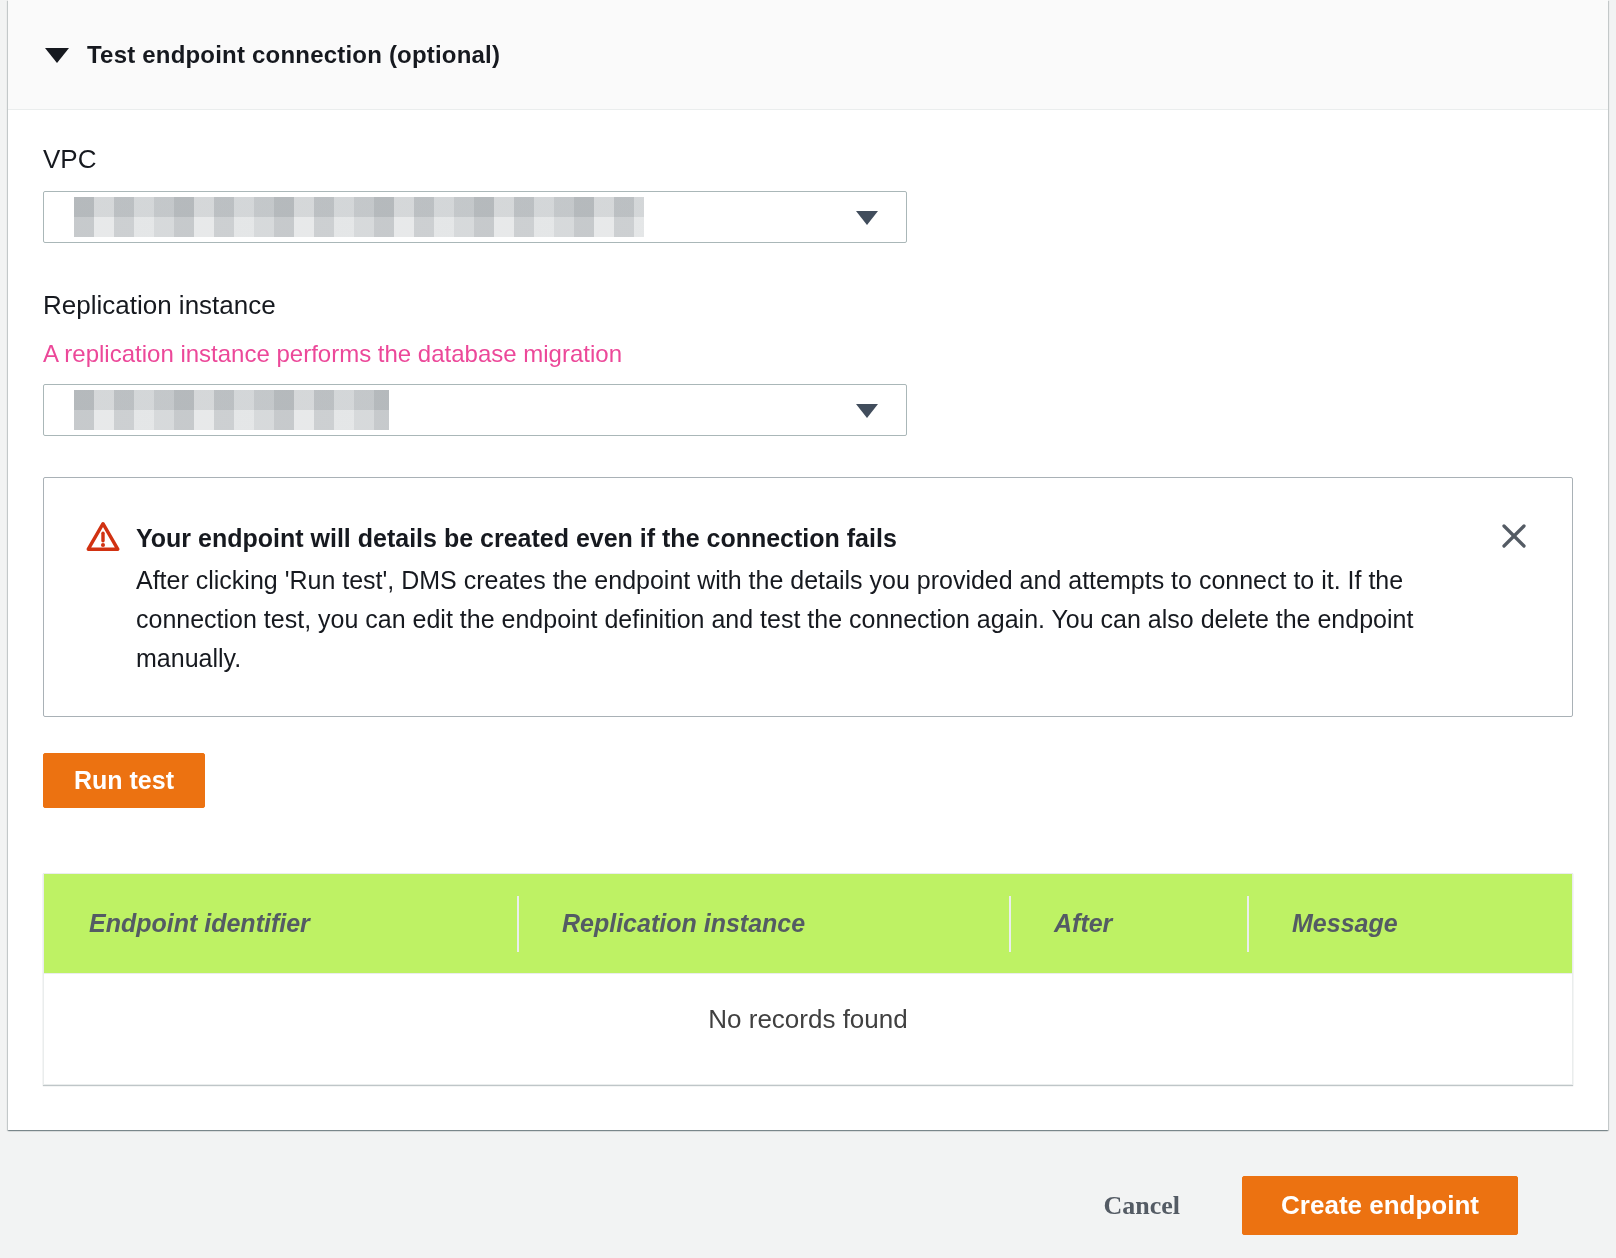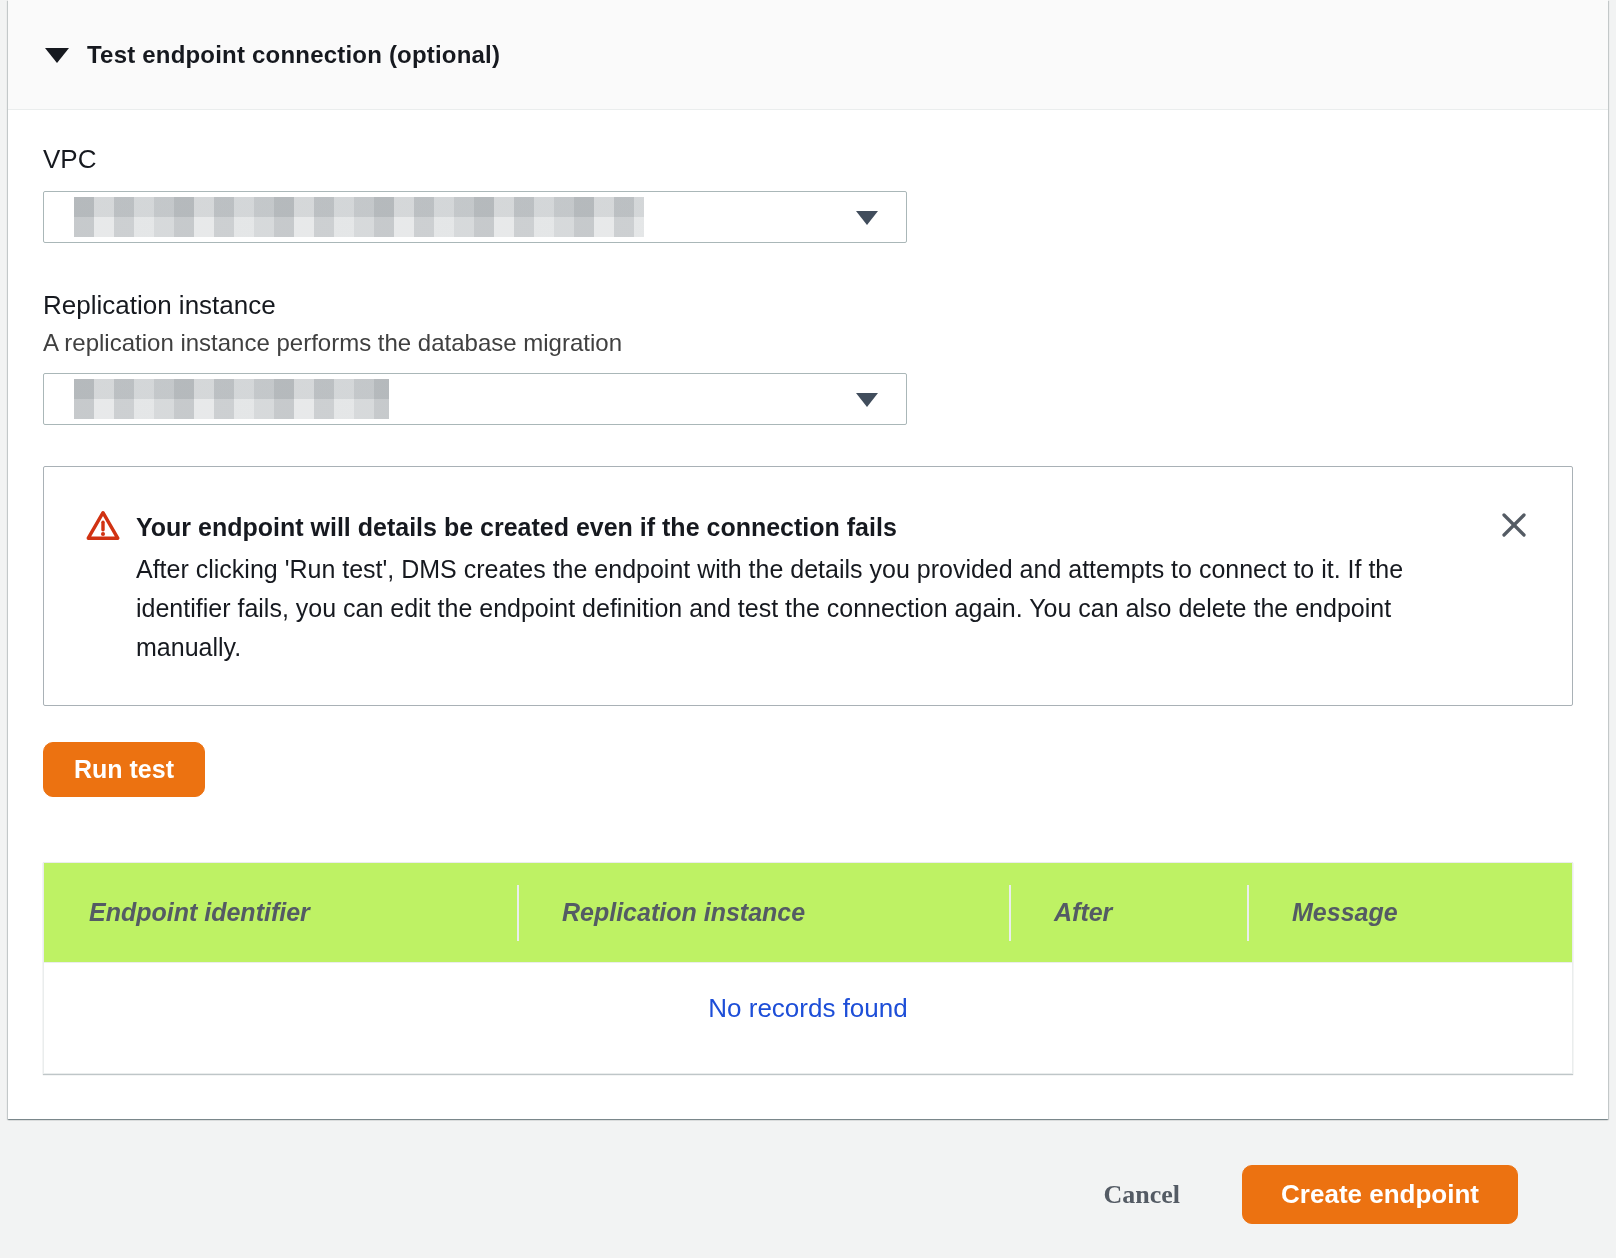--- a/index.html
+++ b/index.html
@@ -33,21 +33,21 @@
     border-top:15px solid #16191f;
     margin-right:18px;
     margin-top:2px;
   }
   .panel-title { font-size:24px; font-weight:700; color:#16191f; letter-spacing:.2px; }
 
   .panel-content { padding:34px 35px 45px 35px; }
 
   
   .field-label { font-size:26px; color:#16191f; font-weight:400; }
-  .field-desc  { font-size:24px; color:#404040; margin-top:8px; }
+  .field-desc  { font-size:24px; color:#ec4899; margin-top:19px; }
 
   .select-box {
     position:relative;
     width:864px; height:52px;
     margin-top:16px;
     background:#fff;
     border:1px solid #aab7b8;
     border-radius:2px;
     cursor:pointer;
   }
@@ -95,21 +95,21 @@
   }
 
   
   .btn-primary {
     display:inline-block;
     background:#ec7211;
     color:#ffffff;
     font-family:"Liberation Sans", sans-serif;
     font-size:25px; font-weight:700;
     border:1px solid #ec7211;
-    border-radius:10px;
+    border-radius:2px;
     padding:12px 30px;
     cursor:pointer;
   }
   .run-test { margin-top:36px; }
   .btn-link {
     background:none; border:none; cursor:pointer;
     font-family:Liberation Serif, serif;
     font-size:26px; font-weight:700; color:#545b64;margin-left:28px;
   }
 
@@ -141,21 +141,21 @@
     background:#eaeded;
   }
   .th.c1 { width:473px; }
   .th.c2 { width:492px; }
   .th.c3 { width:238px; }
   .th.c4 { flex:1; }
   .tbody-empty {
     height:110px;
     text-align:center;
     padding-top:30px;
-    font-size:26px; color:#1d4ed8;
+    font-size:26px; color:#404040;
     background:#fff;
   }
 
   
   .footer-actions {
     display:flex;
     justify-content:flex-end;
     align-items:center;
     padding-right:98px;
     margin-top:46px;
@@ -196,21 +196,21 @@
       <div class="warning-row">
         <span class="warning-icon">
           <svg width="34" height="34" viewBox="0 0 24 24">
             <path d="M12 2.6 L22.4 20.6 H1.6 Z" fill="none" stroke="#d13212" stroke-width="2.4" stroke-linejoin="round"></path>
             <line x1="12" y1="9.4" x2="12" y2="14.6" stroke="#d13212" stroke-width="2.4" stroke-linecap="round"></line>
             <circle cx="12" cy="17.6" r="1.45" fill="#d13212"></circle>
           </svg>
         </span>
         <div class="warning-texts">
           <div class="warning-title">Your endpoint will details be created even if the connection fails</div>
-          <div class="warning-body">After clicking 'Run test', DMS creates the endpoint with the details you provided and attempts to connect to it. If the identifier fails, you can edit the endpoint definition and test the connection again. You can also delete the endpoint manually.</div>
+          <div class="warning-body">After clicking 'Run test', DMS creates the endpoint with the details you provided and attempts to connect to it. If the connection test, you can edit the endpoint definition and test the connection again. You can also delete the endpoint manually.</div>
         </div>
       </div>
       <button class="warning-close">
         <svg width="30" height="30" viewBox="0 0 24 24">
           <line x1="4" y1="4" x2="20" y2="20" stroke="#545b64" stroke-width="2.6" stroke-linecap="round"></line>
           <line x1="20" y1="4" x2="4" y2="20" stroke="#545b64" stroke-width="2.6" stroke-linecap="round"></line>
         </svg>
       </button>
     </div>
 

